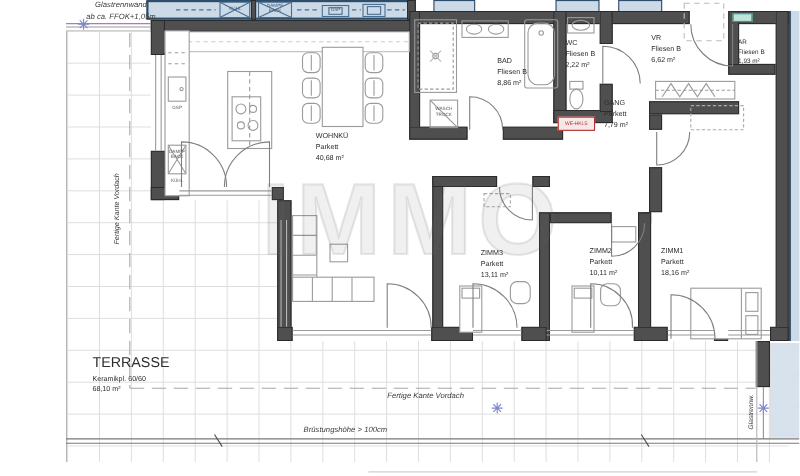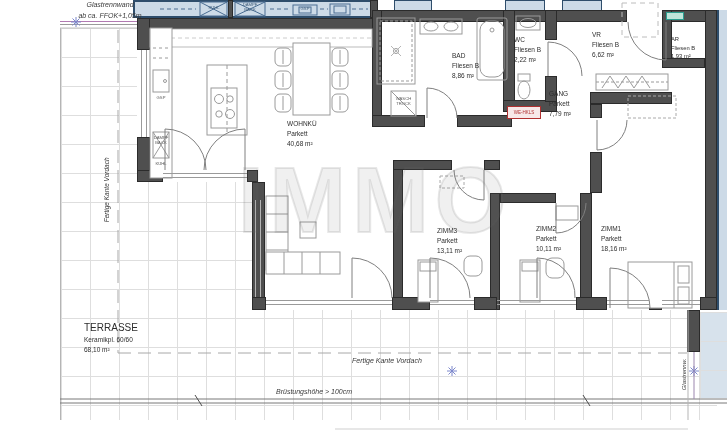--- a/index.html
+++ b/index.html
@@ -277,21 +277,21 @@
     <span>ZIMM2</span>
     <span>Parkett</span>
     <span>10,11 m²</span>
   </div>
   <div class="lbl" style="left:601px;top:224px;">
     <span>ZIMM1</span>
     <span>Parkett</span>
     <span>18,16 m²</span>
   </div>
   <div class="lbl" style="left:84px;top:320px;">
-    <span style="font-size:10px;">TERRASSE</span>
+    <span style="font-size:13px;">TERRASSE</span>
     <span>Keramikpl. 60/60</span>
     <span>68,10 m²</span>
   </div>
 
   <div class="t4" style="left:201px;top:6px;width:26px;">KÜHL</div>
   <div class="t4" style="left:236px;top:3px;width:28px;">
     <span style="display:block;">DAMPF</span>
     <span style="display:block;">BACK</span>
   </div>
   <div class="t4" style="left:295px;top:7px;width:20px;">GSP</div>

